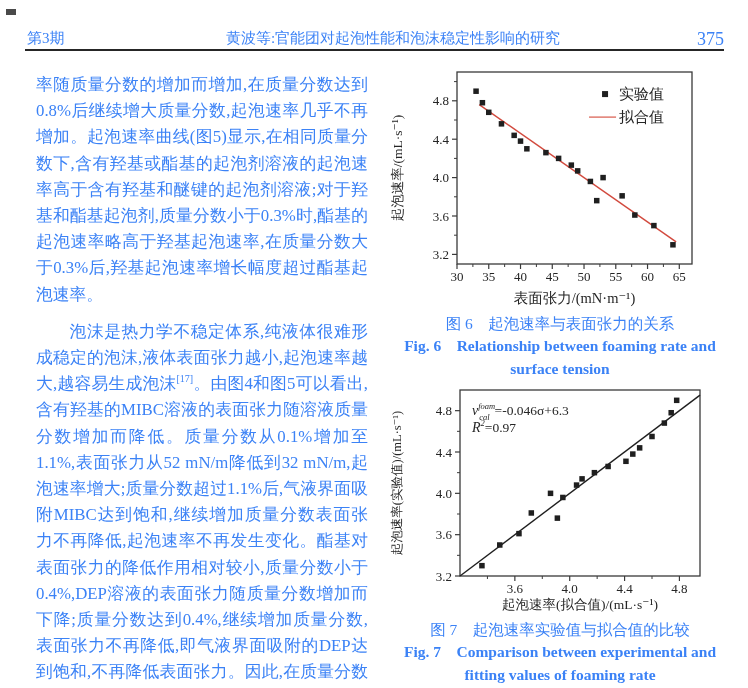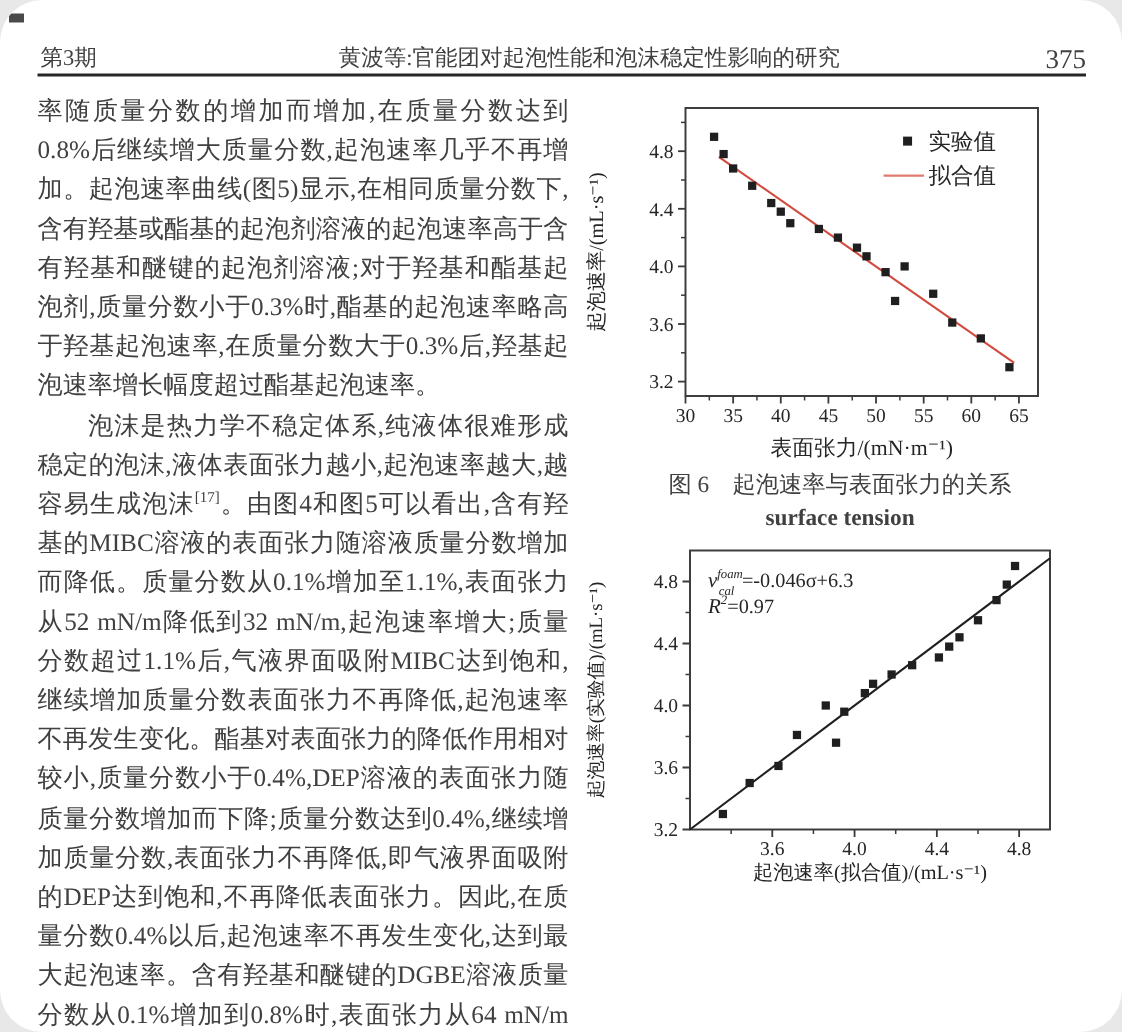--- a/index.html
+++ b/index.html
@@ -1,25 +1,25 @@
 <!DOCTYPE html>
 <html><head>
 <meta charset="utf-8">
 <style>
   html,body{margin:0;padding:0;background:#e8e8e8;}
   .page{position:relative;width:748px;height:688px;background:#ffffff;overflow:hidden;
-        font-family:"Liberation Serif","DejaVu Serif",serif;color:#404040;border-radius:28px;}
+        font-family:"Liberation Serif","DejaVu Serif",serif;color:#3b82f6;}
   .artifact{position:absolute;left:6px;top:9px;width:10px;height:6px;background:#4a4a4a;}
   .hdr-issue{position:absolute;left:27px;top:29px;font-size:15px;}
   .hdr-title{position:absolute;left:0;top:29px;width:100%;text-align:center;font-size:15px;padding-left:19px;}
   .hdr-page{position:absolute;right:24px;top:29px;font-size:18px;}
   .rule{position:absolute;left:25px;top:49px;width:699px;height:2px;background:#262626;}
   .col-left{position:absolute;left:25px;top:61px;width:354px;height:627px;overflow:hidden;
             font-size:16.8px;line-height:26.2px;text-align:justify;}
-  .col-left p{margin:0;}
+  .col-left p{margin:11px;}
   .p-indent{text-indent:2em;}
   sup.ref{font-size:10px;line-height:0;}
   .col-right{position:absolute;left:380px;top:60px;width:360px;}
   figure{margin:0;}
   .chart{display:block;margin-left:8px;}
   .cap-zh{font-weight:normal;font-size:15.5px;text-align:center;line-height:21px;margin-top:3px;}
   .cap-en{font-weight:bold;font-size:15.5px;text-align:center;line-height:23px;}
   svg text{font-family:"Liberation Serif","DejaVu Serif",serif;}
 </style>
 </head>
@@ -111,20 +111,21 @@
           <text transform="translate(14,108) rotate(-90)" text-anchor="middle" font-size="13.5" fill="#252525">起泡速率/(mL·s⁻¹)</text>
           <g>
             <rect x="214.05" y="31.08" width="6" height="6" fill="#1f1f1f"></rect>
             <text x="231.05" y="39.08" font-size="15" fill="#252525">实验值</text>
             <line x1="201.05" y1="57.12" x2="228.05" y2="57.12" stroke="#e07a6e" stroke-width="1.5"></line>
             <text x="231.05" y="62.12" font-size="15" fill="#252525">拟合值</text>
           </g>
         </svg>
       <figcaption>
         <div class="cap-zh">图 6　起泡速率与表面张力的关系</div>
+        <div class="cap-en">Fig. 6　Relationship between foaming rate and</div>
         <div class="cap-en">surface tension</div>
       </figcaption>
     </figure>
 
     <figure style="margin-top:2px;">
       <svg id="chart-fig7" class="chart" width="340" height="234" viewBox="0 0 340 234">
           <rect x="72" y="8" width="240" height="186" fill="none" stroke="#3a3a3a" stroke-width="1.3"></rect>
           <g>
             <line x1="126.85714285714283" y1="194" x2="126.85714285714283" y2="199" stroke="#3a3a3a" stroke-width="1.2"></line>
             <text x="126.85714285714283" y="211" text-anchor="middle" font-size="13" fill="#252525">3.6</text>
@@ -174,15 +175,20 @@
             <rect x="261.24999999999994" y="51.75000000000003" width="5.5" height="5.5"></rect>
             <rect x="273.59285714285716" y="38.31666666666669" width="5.5" height="5.5"></rect>
             <rect x="280.45" y="27.98333333333332" width="5.5" height="5.5"></rect>
             <rect x="285.9357142857143" y="15.583333333333286" width="5.5" height="5.5"></rect>
           </g>
           <text x="192" y="227" text-anchor="middle" font-size="13.5" fill="#252525">起泡速率(拟合值)/(mL·s⁻¹)</text>
           <text transform="translate(13,101) rotate(-90)" text-anchor="middle" font-size="12.5" fill="#252525">起泡速率(实验值)/(mL·s⁻¹)</text>
           <text x="84" y="32.6" font-size="14" font-style="italic" fill="#252525"><tspan>v</tspan><tspan font-size="8.5" dy="-6">foam</tspan><tspan font-size="8.5" dx="-16" dy="11">cal</tspan><tspan dx="5" dy="-5" font-size="13.5" font-style="normal">=-0.046σ+6.3</tspan></text>
           <text x="84" y="49.6" font-size="14" font-style="italic" fill="#252525"><tspan>R</tspan><tspan font-size="8.5" dy="-6">2</tspan><tspan dy="6" font-size="13.5" font-style="normal">=0.97</tspan></text>
         </svg>
+      <figcaption>
+        <div class="cap-zh">图 7　起泡速率实验值与拟合值的比较</div>
+        <div class="cap-en">Fig. 7　Comparison between experimental and</div>
+        <div class="cap-en">fitting values of foaming rate</div>
+      </figcaption>
     </figure>
   </section>
 </div>
 
 </body></html>

